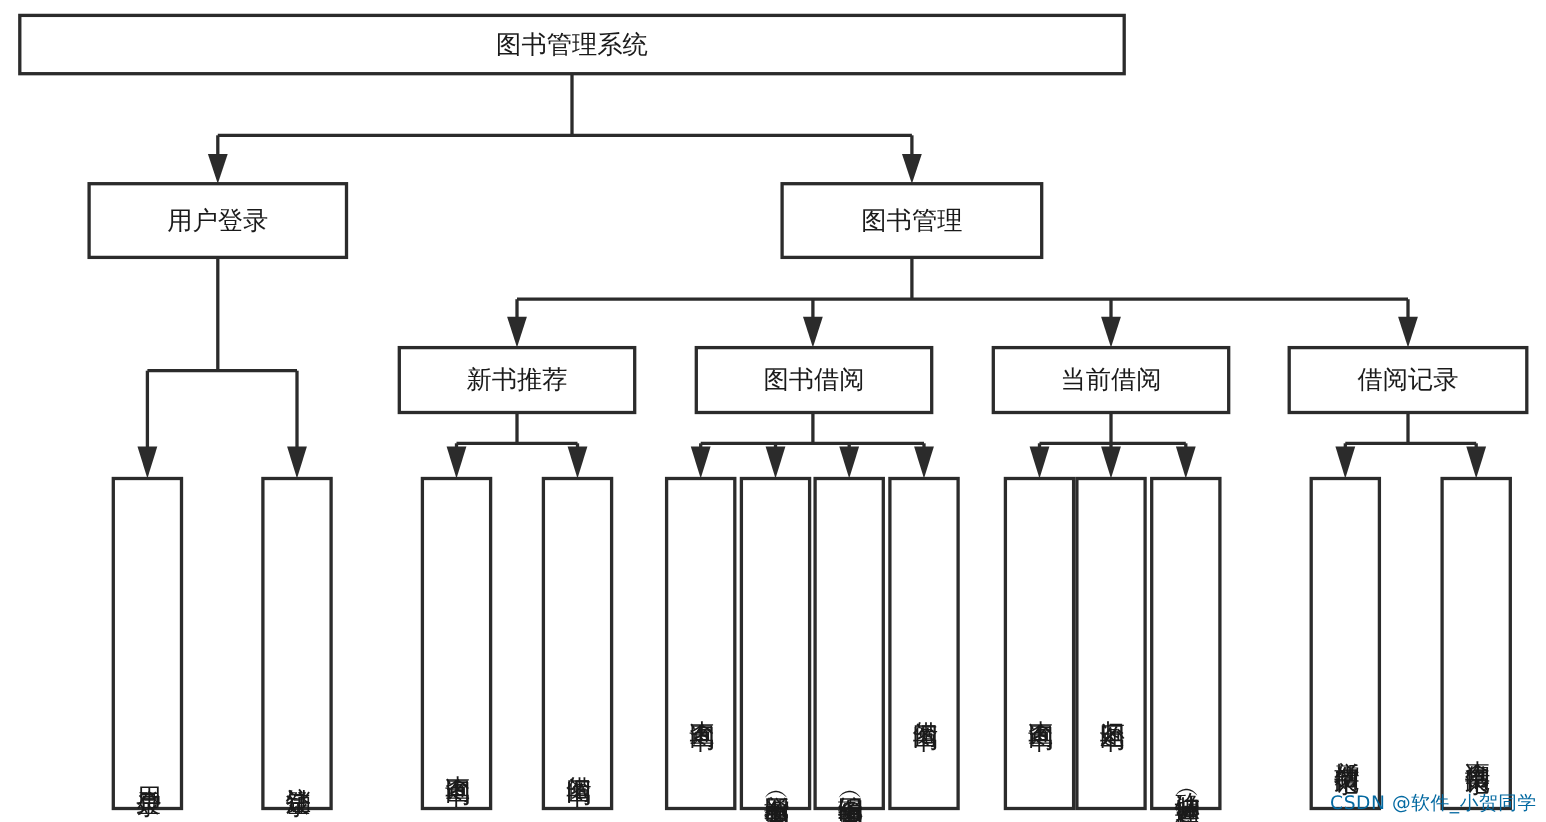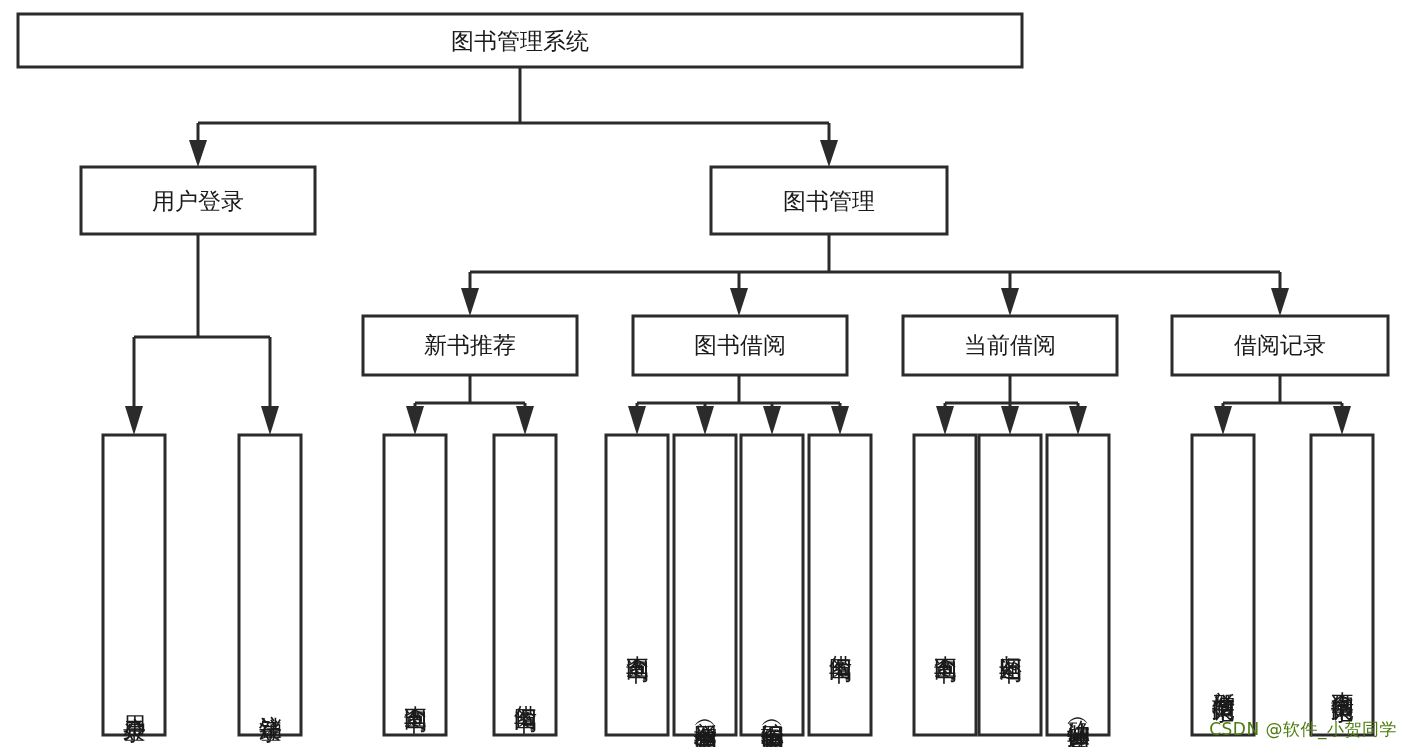--- a/index.html
+++ b/index.html
@@ -66,21 +66,21 @@
     letter-spacing: 2px;
     white-space: nowrap;
     text-align: center;
   }
   .watermark {
     position: absolute;
     right: 8px;
     bottom: 6px;
     font-family: "DejaVu Sans", "Liberation Sans", sans-serif;
     font-size: 17px;
-    color: #4d7c0f;
+    color: #0369a1;
     letter-spacing: 0.5px;
     user-select: none;
   }
 </style>
 </head>
 <body>
 
 <div id="diagram-root">
 
   <svg class="diagram" viewBox="0 0 1405 747">

